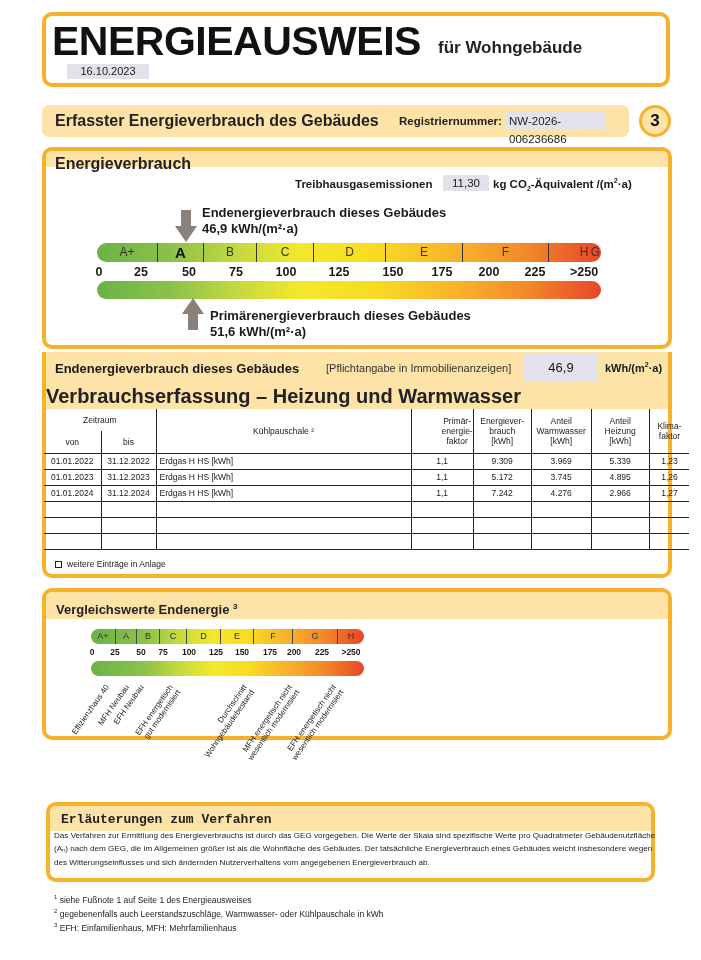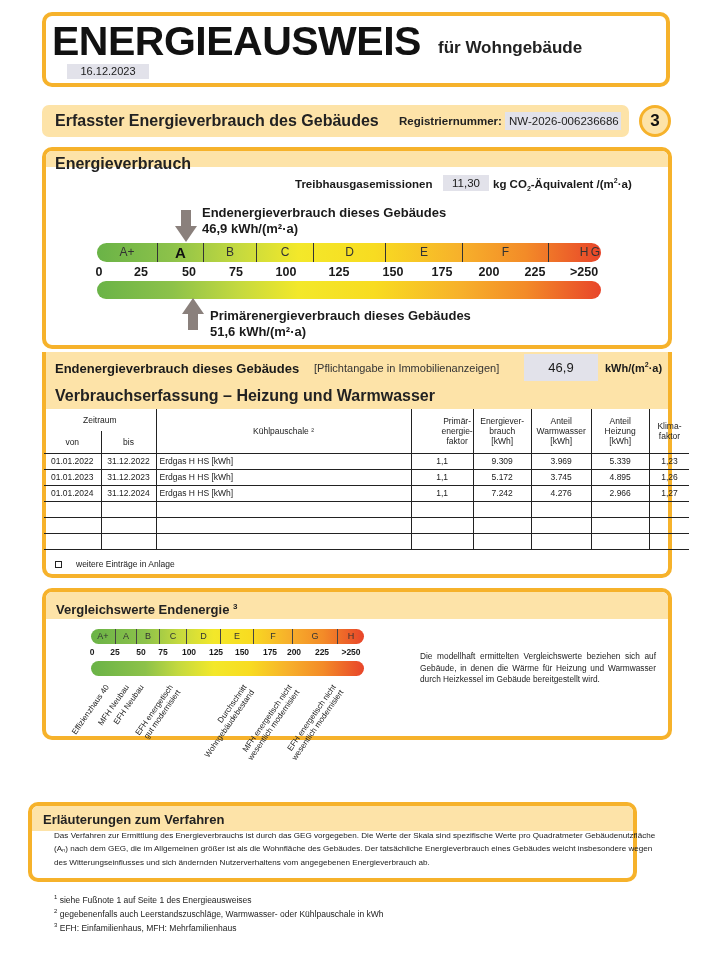--- a/index.html
+++ b/index.html
@@ -10,21 +10,21 @@
   
   .header-box { left: 42px; top: 12px; width: 628px; height: 75px; border: 4px solid #f6b22b; border-radius: 10px; background: #fff; }
   .title-main { left: 52px; top: 19px; font-size: 41px; font-weight: bold; letter-spacing: -0.5px; color: #111; line-height: 44px; }
   .title-sub { left: 438px; top: 38px; font-size: 17px; font-weight: bold; color: #222; }
   .law-wrap { position: absolute; left: 55px; top: 64px; height: 15px; display: flex; align-items: center; gap: 8px; }
 
   
   .reg-bar { left: 42px; top: 105px; width: 587px; height: 32px; background: #fde3a8; border-radius: 7px; }
   .reg-title { left: 55px; top: 112px; font-size: 16px; font-weight: bold; color: #222; }
   .reg-label { left: 399px; top: 115px; font-size: 11.5px; font-weight: bold; color: #222; }
-  .reg-field { left: 505px; top: 112px; width: 116px; height: 18px; background: #e2e2ea; font-size: 11.5px; line-height: 18px; padding-left: 4px; color: #222; }
+  .reg-field { left: 505px; top: 112px; width: 100px; height: 18px; background: #e2e2ea; font-size: 11.5px; line-height: 18px; padding-left: 4px; color: #222; }
   .page-circle { left: 639px; top: 105px; width: 32px; height: 32px; border-radius: 50%; border: 3px solid #f6b22b; background: #fde3a8; font-size: 17px; font-weight: bold; text-align: center; line-height: 26px; color: #111; }
 
   
   .section { border: 4px solid #f6b22b; border-radius: 10px; background: #fff; overflow: hidden; }
   .section-head { background: #fde3a8; font-weight: bold; color: #222; }
 
   .sec1 { left: 42px; top: 147px; width: 630px; height: 202px; }
   .sec1 .section-head { height: 16px; font-size: 16px; padding-left: 9px; line-height: 26px; }
 
   .ghg-label { left: 295px; top: 178px; font-size: 11.5px; font-weight: bold; }
@@ -44,72 +44,72 @@
   .scale-grad { left: 97px; top: 281px; width: 504px; height: 18px; border-radius: 10px;
     background: linear-gradient(to right, #6ab347 0%, #8dc24a 15%, #c4d93f 28%, #f3e82a 40%, #f8dc21 55%, #f7b12b 72%, #f38b28 85%, #e8452a 100%); }
   .seg { position: absolute; top: 0; height: 19px; font-size: 12px; text-align: center; line-height: 19px; color: #333; border-right: 1.5px solid #333; }
   .seg:last-child { border-right: none; }
   .seg.bold { font-weight: bold; font-size: 15px; color: #111; }
   .tick { position: absolute; top: 265px; font-size: 12.5px; font-weight: bold; transform: translateX(-50%); }
 
   
   .endrow { left: 42px; top: 352px; width: 630px; height: 31px; background: #fde3a8; border-left: 4px solid #f6b22b; border-right: 4px solid #f6b22b; }
   .endrow-title { left: 55px; top: 361px; font-size: 13px; font-weight: bold; }
-  .endrow-note { left: 314px; top: 362px; font-size: 11px; color: #333; }
+  .endrow-note { left: 326px; top: 362px; font-size: 11px; color: #333; }
   .endrow-field { left: 524px; top: 354px; width: 74px; height: 27px; background: #e2e2ea; font-size: 13px; text-align: center; line-height: 27px; }
   .endrow-unit { left: 605px; top: 361px; font-size: 11px; font-weight: bold; }
 
   
   .sec2 { left: 42px; top: 383px; width: 630px; height: 195px; border-top: none; border-radius: 0 0 10px 10px; }
-  .sec2 .section-head { height: 26px; font-size: 16px; padding-left: 9px; line-height: 26px; }
+  .sec2 .section-head { height: 26px; font-size: 20px; line-height: 26px; }
 
   table.vt { position: absolute; left: 44px; top: 409px; border-collapse: collapse; font-size: 8.5px; color: #222; }
   table.vt td, table.vt th { border: 1px solid #222; font-weight: normal; text-align: center; padding: 0; }
   table.vt th { vertical-align: middle; line-height: 10px; }
   table.vt tr.data td { height: 16px; }
   table.vt td.left { text-align: left; padding-left: 3px; margin-left: 40px; }
   table.vt .notop { border-top: none; }
   table.vt th.no-b { border-bottom: none; }
 
-  .more-entries { left: 55px; top: 559px; font-size: 8.5px; display: flex; align-items: center; gap: 14px; }
+  .more-entries { left: 55px; top: 559px; font-size: 8.5px; display: flex; align-items: center; gap: 5px; }
   .checkbox { width: 7px; height: 7px; border: 1px solid #222; display: inline-block; }
 
   
   .sec3 { left: 42px; top: 588px; width: 630px; height: 152px; }
   .sec3 .section-head { height: 27px; font-size: 13px; padding-left: 10px; line-height: 29px; }
   .sec3 .section-head sup { font-size: 8px; }
 
   .mini-bar { left: 91px; top: 629px; width: 273px; height: 15px; border-radius: 8px; overflow: hidden;
     background: linear-gradient(to right, #6ab347 0%, #8dc24a 20%, #c4d93f 32%, #f3e82a 45%, #f8dc21 58%, #f7b12b 72%, #f38b28 85%, #e8452a 100%); }
   .mini-grad { left: 91px; top: 661px; width: 273px; height: 15px; border-radius: 8px;
     background: linear-gradient(to right, #6ab347 0%, #8dc24a 20%, #c4d93f 32%, #f3e82a 45%, #f8dc21 58%, #f7b12b 72%, #f38b28 85%, #e8452a 100%); }
   .mseg { position: absolute; top: 0; height: 15px; font-size: 9px; text-align: center; line-height: 15px; color: #333; border-right: 1px solid #444; }
   .mseg:last-child { border-right: none; }
   .mtick { position: absolute; top: 647px; font-size: 8.5px; font-weight: bold; transform: translateX(-50%); }
 
   .rot-label { position: absolute; font-size: 8px; color: #222; line-height: 9px; transform-origin: right top; transform: rotate(-55deg); white-space: nowrap; text-align: right; }
 
   .note-text { left: 420px; top: 651px; width: 236px; font-size: 8.3px; line-height: 11.6px; color: #222; text-align: justify; }
 
   
-  .sec4 { left: 28px; top: 802px; width: 609px; height: 80px; }
+  .sec4 { left: 46px; top: 802px; width: 609px; height: 80px; font-family: Liberation Mono, monospace; }
   .sec4 .section-head { height: 25px; font-size: 13px; padding-left: 11px; line-height: 27px; }
   .sec4-body { left: 54px; top: 829px; width: 610px; font-size: 8.1px; line-height: 13.3px; color: #222; }
 
   .footnotes { left: 54px; top: 892px; font-size: 8.5px; line-height: 11px; color: #222; }
   .footnotes sup { font-size: 6px; }
 </style>
 </head>
 <body>
 
 <div class="abs header-box"></div>
 <div class="abs title-main">ENERGIEAUSWEIS</div>
 <div class="abs title-sub">für Wohngebäude</div>
 <div class="law-wrap">
-  <span style="width:82px;height:15px;background:#e2e2ea;font-size:11px;text-align:center;line-height:15px;margin-left:12px;display:inline-block;">16.12.2023</span>
+  <span style="width:82px;height:15px;background:#e2e2ea;font-size:11px;text-align:center;line-height:15px;margin-left:12px;display:inline-block;">16.10.2023</span>
 </div>
 
 <div class="abs reg-bar"></div>
 <div class="abs reg-title">Erfasster Energieverbrauch des Gebäudes</div>
 <div class="abs reg-label">Registriernummer:</div>
 <div class="abs reg-field">NW-2026-006236686</div>
 <div class="abs page-circle">3</div>
 
 <div class="abs section sec1">
   <div class="section-head">Energieverbrauch</div>
@@ -302,21 +302,20 @@
 
 <div class="rot-label" style="right:calc(701px - 104px);top:683px;"><span>Effizienzhaus 40</span></div>
 <div class="rot-label" style="right:calc(701px - 124px);top:683px;"><span>MFH Neubau</span></div>
 <div class="rot-label" style="right:calc(701px - 138px);top:683px;"><span>EFH Neubau</span></div>
 <div class="rot-label" style="right:calc(701px - 168px);top:683px;"><span>EFH energetisch</span><br><span>gut modernisiert</span></div>
 <div class="rot-label" style="right:calc(701px - 241px);top:683px;"><span>Durchschnitt</span><br><span>Wohngebäudebestand</span></div>
 <div class="rot-label" style="right:calc(701px - 287px);top:683px;"><span>MFH energetisch nicht</span><br><span>wesentlich modernisiert</span></div>
 <div class="rot-label" style="right:calc(701px - 331px);top:683px;"><span>EFH energetisch nicht</span><br><span>wesentlich modernisiert</span></div>
 
 <div class="abs note-text">
-  <div>Die modellhaft ermittelten Vergleichswerte beziehen sich auf Gebäude, in denen die Wärme für Heizung und Warmwasser durch Heizkessel im Gebäude bereitgestellt wird.</div>
 </div>
 
 <div class="abs section sec4">
   <div class="section-head">Erläuterungen zum Verfahren</div>
 </div>
 <div class="abs sec4-body">Das Verfahren zur Ermittlung des Energieverbrauchs ist durch das GEG vorgegeben. Die Werte der Skala sind spezifische Werte pro Quadratmeter Gebäudenutzfläche (Aₙ) nach dem GEG, die im Allgemeinen größer ist als die Wohnfläche des Gebäudes. Der tatsächliche Energieverbrauch eines Gebäudes weicht insbesondere wegen des Witterungseinflusses und sich ändernden Nutzerverhaltens vom angegebenen Energieverbrauch ab.</div>
 
 <div class="abs footnotes">
   <div><sup>1</sup> <span>siehe Fußnote 1 auf Seite 1 des Energieausweises</span></div>
   <div><sup>2</sup> <span>gegebenenfalls auch Leerstandszuschläge, Warmwasser- oder Kühlpauschale in kWh</span></div>

